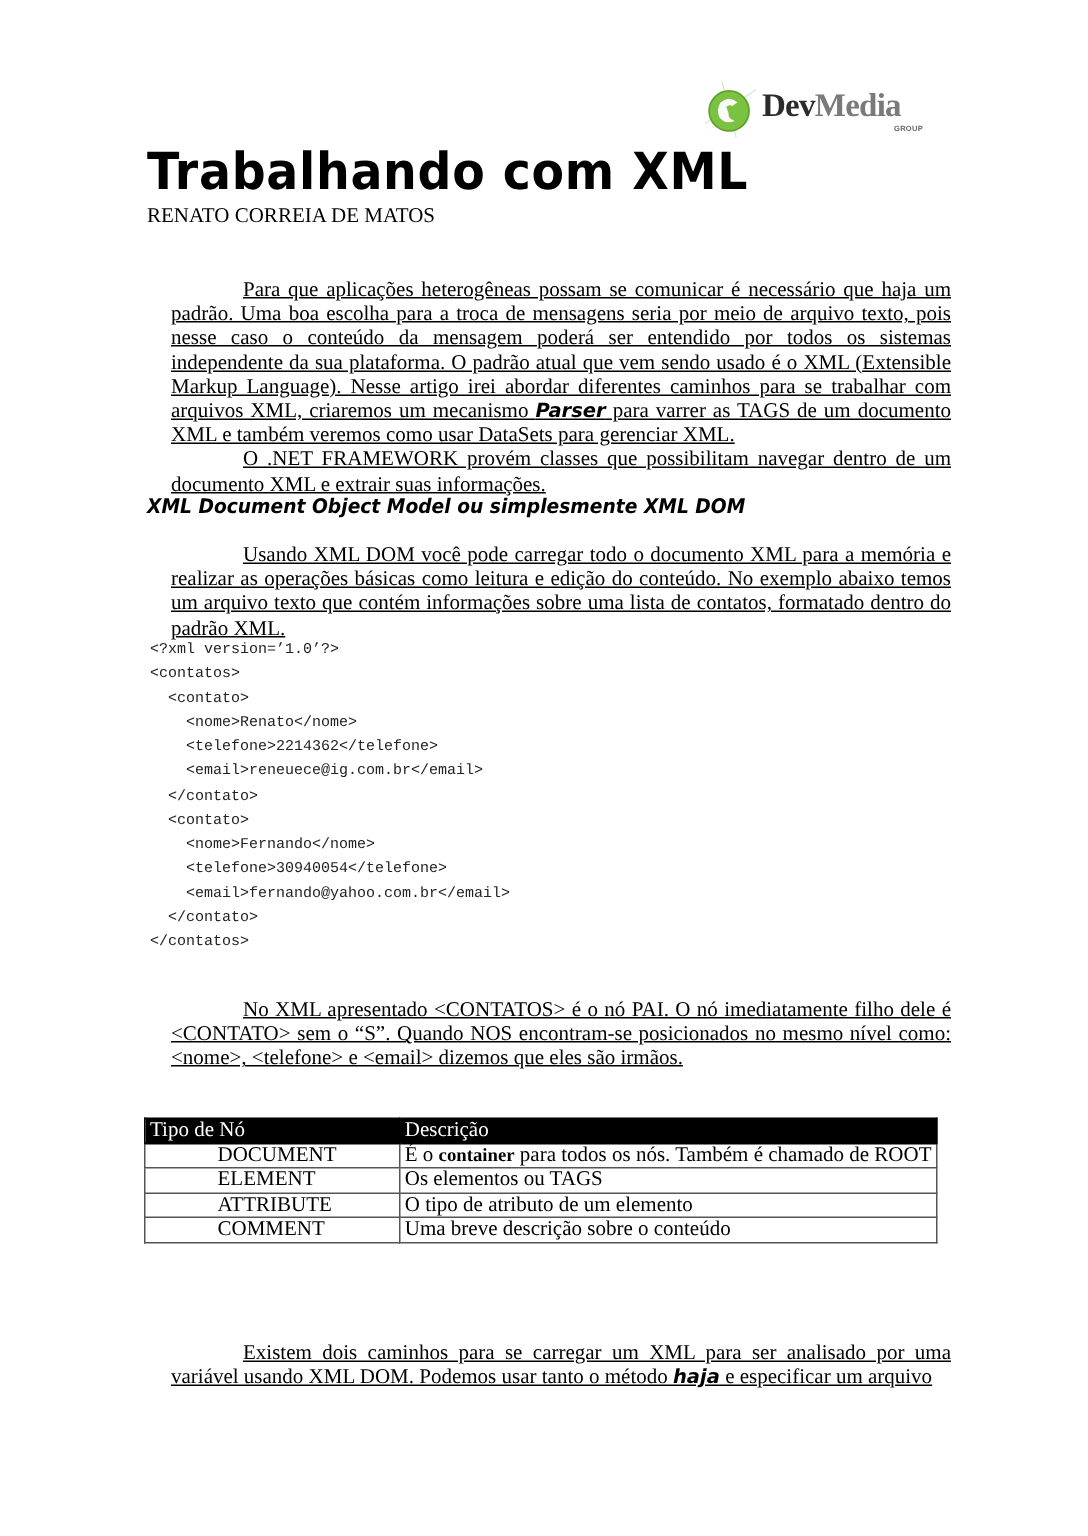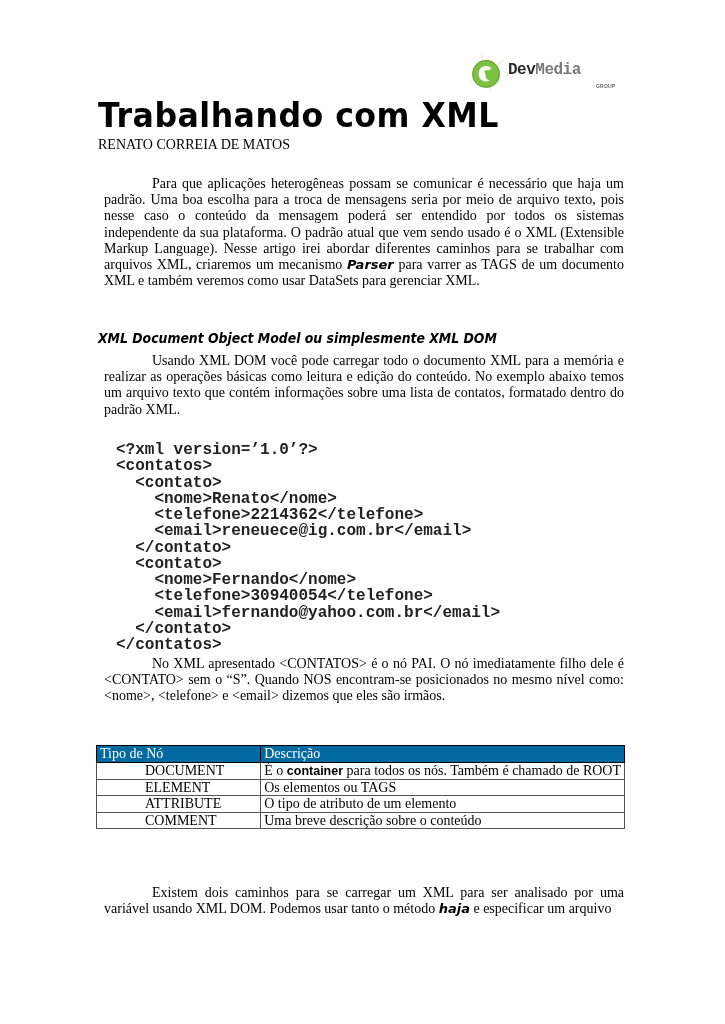--- a/index.html
+++ b/index.html
@@ -27,23 +27,23 @@
       position: absolute;
       left: 0;
       top: 2px;
       width: 38px;
       height: 38px;
     }
     .logo-text {
       position: absolute;
       left: 40px;
       top: 7px;
-      font-family: Liberation Mono, monospace;
-      font-weight: bold;
-      font-size: 16px;
+      font-family: Liberation Serif, serif;
+      font-weight: bold;
+      font-size: 22px;
       letter-spacing: -0.5px;
       line-height: 22px;
     }
     .logo-dev { color: #2b2b2b; }
     .logo-media { color: #7a7a7a; }
     .logo-group {
       position: absolute;
       left: 128px;
       top: 31px;
       font-family: "Liberation Sans", "DejaVu Sans", sans-serif;
@@ -77,35 +77,36 @@
       text-align: center;
     }
 
     .body-text {
       position: absolute;
       left: 98px;
       width: 520px;
       font-size: 14px;
       line-height: 16.2px;
       text-align: justify;
-      margin: 6px;
+      margin: 16px;
+      text-decoration: underline;
     }
     .body-text p {
       margin: 0;
       text-indent: 48px;
     }
 
     .em-sans {
       font-family: "DejaVu Sans", "Liberation Sans", sans-serif;
       font-weight: bold;
       font-style: italic;
       font-size: 13px;
     }
     .b-sans {
-      font-family: Liberation Sans, sans-serif;
+      font-family: Liberation Serif, serif;
       font-weight: bold;
       font-size: 12.5px;
     }
 
     .section-heading {
       position: absolute;
       left: 98px;
       top: 331px;
       font-family: "DejaVu Sans", "Liberation Sans", sans-serif;
       font-weight: bold;
@@ -116,26 +117,25 @@
       transform: scaleX(0.93);
       transform-origin: left top;
       margin: 0;
     }
 
     .code {
       position: absolute;
       left: 100px;
       top: 426px;
       font-family: "Liberation Mono", "DejaVu Sans Mono", monospace;
-      font-size: 16px;
+      font-size: 10px;
       line-height: 16.25px;
       color: #222;
       white-space: pre;
-      margin: 16px;
-      font-weight: bold;
+      margin: 0;
     }
 
     table.node-table {
       position: absolute;
       left: 96px;
       top: 745px;
       width: 529px;
       border-collapse: collapse;
       font-size: 14px;
       line-height: 15px;
@@ -143,21 +143,21 @@
     table.node-table th,
     table.node-table td {
       border: 1px solid #555;
       padding: 0 3px;
       text-align: left;
       font-weight: normal;
       height: 15.5px;
       white-space: nowrap;
     }
     table.node-table th {
-      background: #0369a1;
+      background: #000000;
       color: #fff;
       border-color: #000;
     }
     table.node-table td.col-type { width: 125px; padding-left: 48px; }
   </style>
 </head>
 <body>
 
 <div class="logo">
   <svg class="logo-mark" viewBox="0 0 40 40">
@@ -172,20 +172,21 @@
     <span class="logo-dev">Dev</span><span class="logo-media">Media</span>
   </div>
   <div class="logo-group">GROUP</div>
 </div>
 
 <h1 class="title">Trabalhando com XML</h1>
 <div class="author">RENATO CORREIA DE MATOS</div>
 
 <div class="body-text" style="top:170px;">
   <p><span>Para que aplicações heterogêneas possam se comunicar é necessário que haja um padrão. Uma boa escolha para a troca de mensagens seria por meio de arquivo texto, pois nesse caso o conteúdo da mensagem poderá ser entendido por todos os sistemas independente da sua plataforma. O padrão atual que vem sendo usado é o XML (Extensible Markup Language). Nesse artigo irei abordar diferentes caminhos para se trabalhar com arquivos XML, criaremos um mecanismo </span><span class="em-sans">Parser</span><span> para varrer as TAGS de um documento XML e também veremos como usar DataSets para gerenciar XML.</span></p>
+  <p>O .NET FRAMEWORK provém classes que possibilitam navegar dentro de um documento XML e extrair suas informações.</p>
 </div>
 
 <h2 class="section-heading">XML Document Object Model ou simplesmente XML DOM</h2>
 
 <div class="body-text" style="top:347px;">
   <p>Usando XML DOM você pode carregar todo o documento XML para a memória e realizar as operações básicas como leitura e edição do conteúdo. No exemplo abaixo temos um arquivo texto que contém informações sobre uma lista de contatos, formatado dentro do padrão XML.</p>
 </div>
 
 <pre class="code"><span>&lt;?xml version=’1.0’?&gt;</span>
 <span>&lt;contatos&gt;</span>

